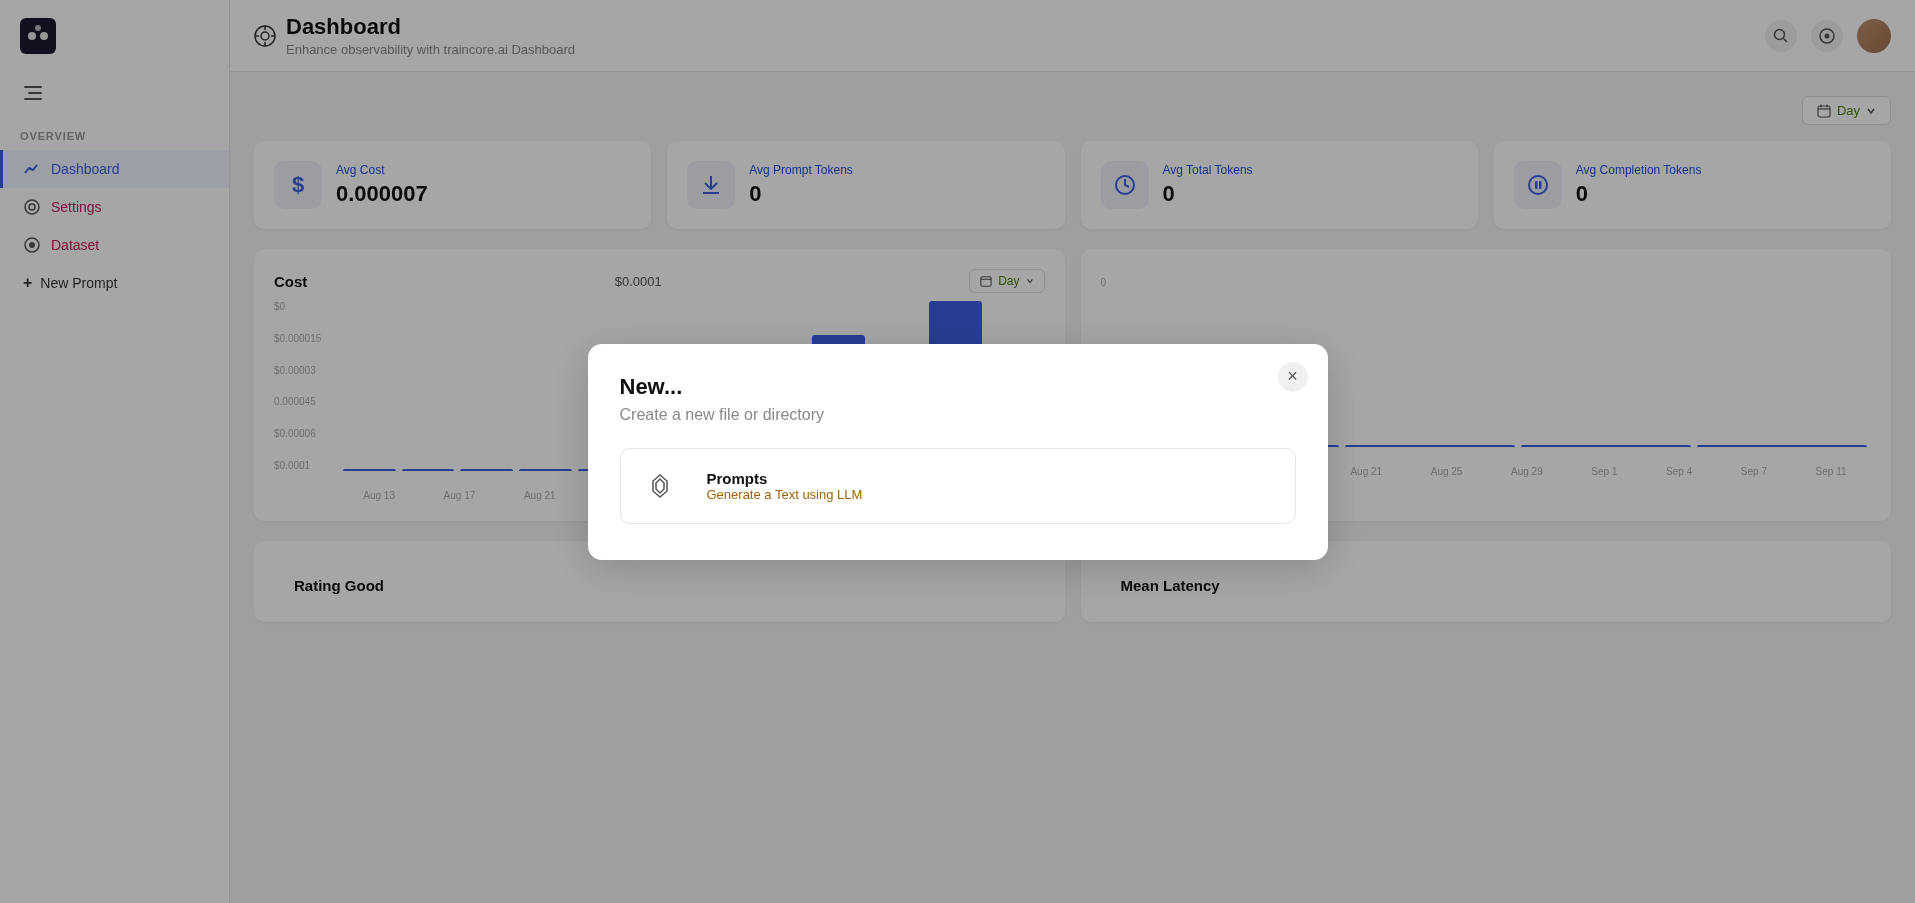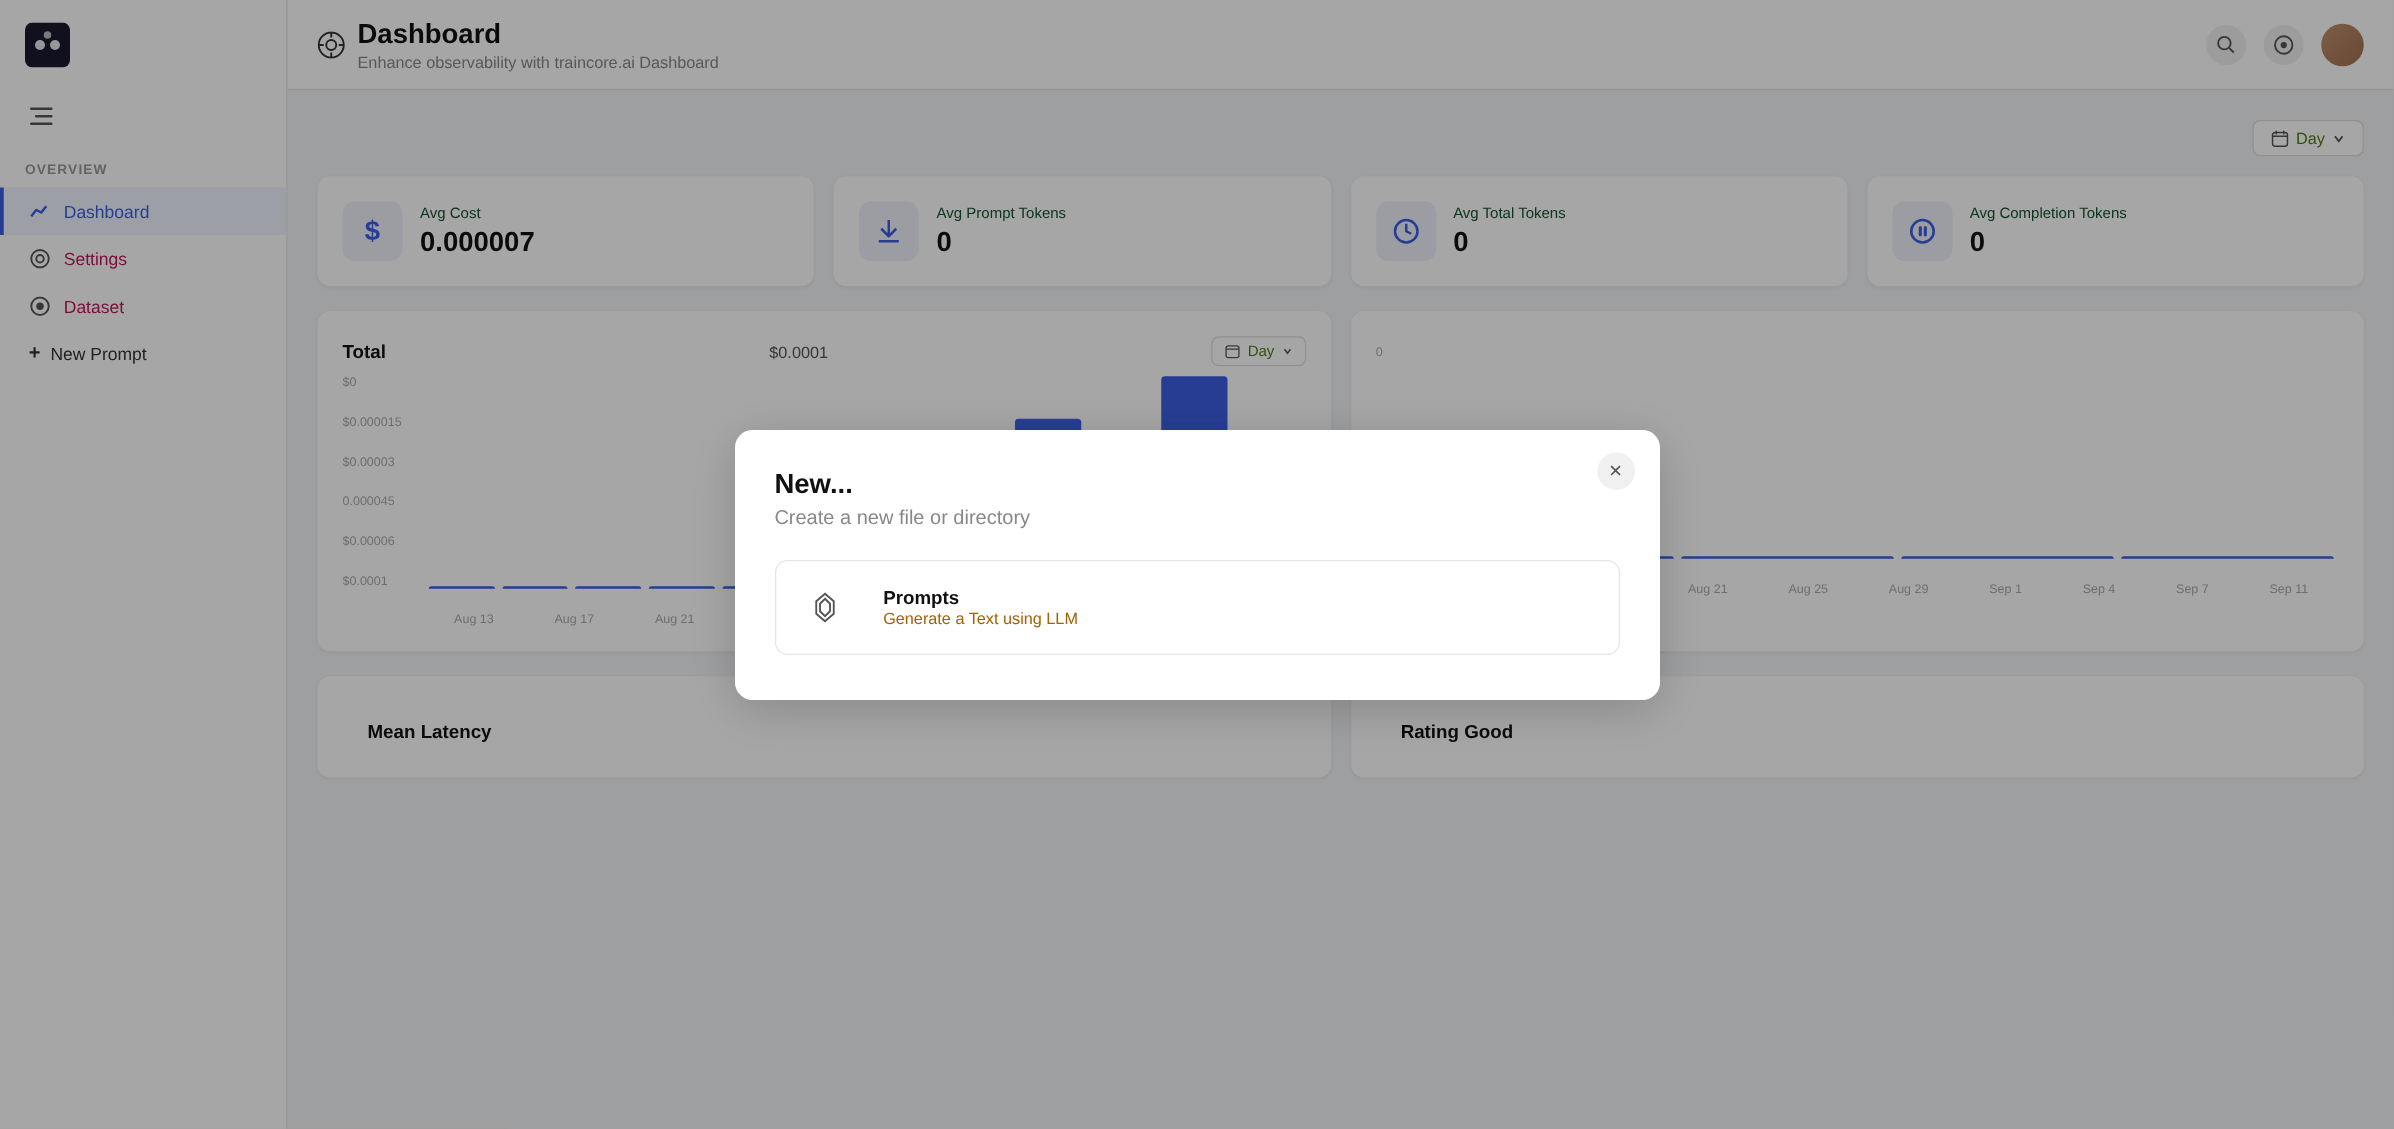--- a/index.html
+++ b/index.html
@@ -169,21 +169,21 @@
     .stat-icon-wrap {
       width: 48px; height: 48px;
       border-radius: 10px;
       background: #eef1fb;
       display: flex; align-items: center; justify-content: center;
       font-size: 22px;
       color: #3b5fe2;
     }
     .stat-label {
       font-size: 12px;
-      color: #14532d;
+      color: #1d4ed8;
       margin-bottom: 4px;
     }
     .stat-value {
       font-size: 22px;
       font-weight: 700;
       color: #111;
     }
 
     
     .charts-row {
@@ -511,21 +511,21 @@
         <div>
           <div class="stat-label">Avg Completion Tokens</div>
           <div class="stat-value">0</div>
         </div>
       </div>
     </div>
 
     <div class="charts-row">
       <div class="chart-card">
         <div class="chart-header">
-          <div class="chart-title">Total</div>
+          <div class="chart-title">Cost</div>
           <div class="chart-value">$0.0001</div>
           <button class="day-btn" style="font-size:12px;padding:4px 10px;">
             <svg width="12" height="12" viewBox="0 0 14 14" fill="none">
               <rect x="1" y="2" width="12" height="11" rx="2" stroke="#555" stroke-width="1.2" fill="none"></rect>
               <line x1="1" y1="5" x2="13" y2="5" stroke="#555" stroke-width="1.2"></line>
             </svg>
             Day
             <svg width="8" height="8" viewBox="0 0 10 10">
               <polyline points="2,3 5,7 8,3" stroke="#555" stroke-width="1.5" fill="none"></polyline>
             </svg>
@@ -594,24 +594,24 @@
             <span>Sep 4</span>
             <span>Sep 7</span>
             <span>Sep 11</span>
           </div>
         </div>
       </div>
     </div>
 
     <div class="section-row">
       <div class="chart-card" style="min-height:80px;">
+        <div class="section-title">Rating Good</div>
+      </div>
+      <div class="chart-card" style="min-height:80px;">
         <div class="section-title">Mean Latency</div>
-      </div>
-      <div class="chart-card" style="min-height:80px;">
-        <div class="section-title">Rating Good</div>
       </div>
     </div>
   </div>
 </div>
 
 <div class="modal-overlay">
   <div class="modal">
     <div class="modal-title">New...</div>
     <div class="modal-subtitle">Create a new file or directory</div>
     <button class="modal-close">×</button>

